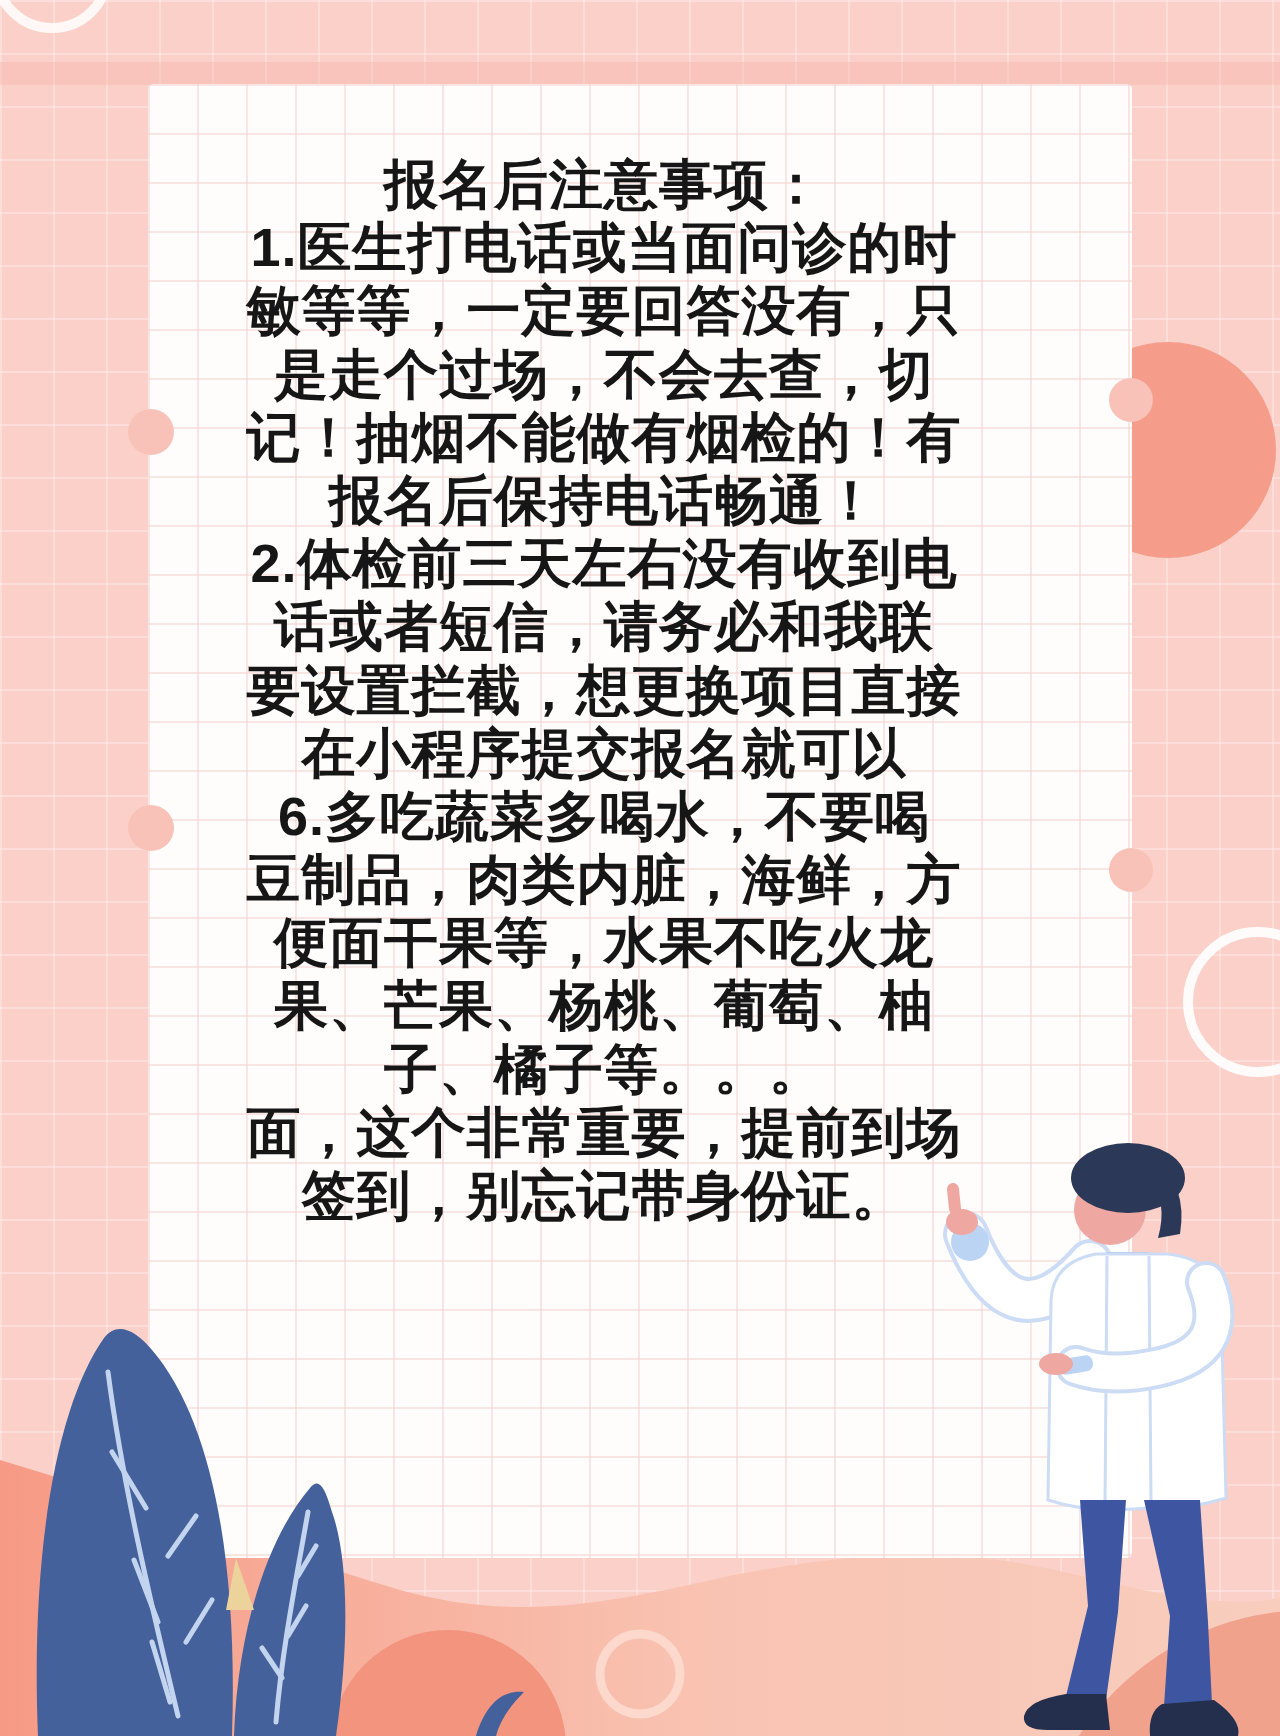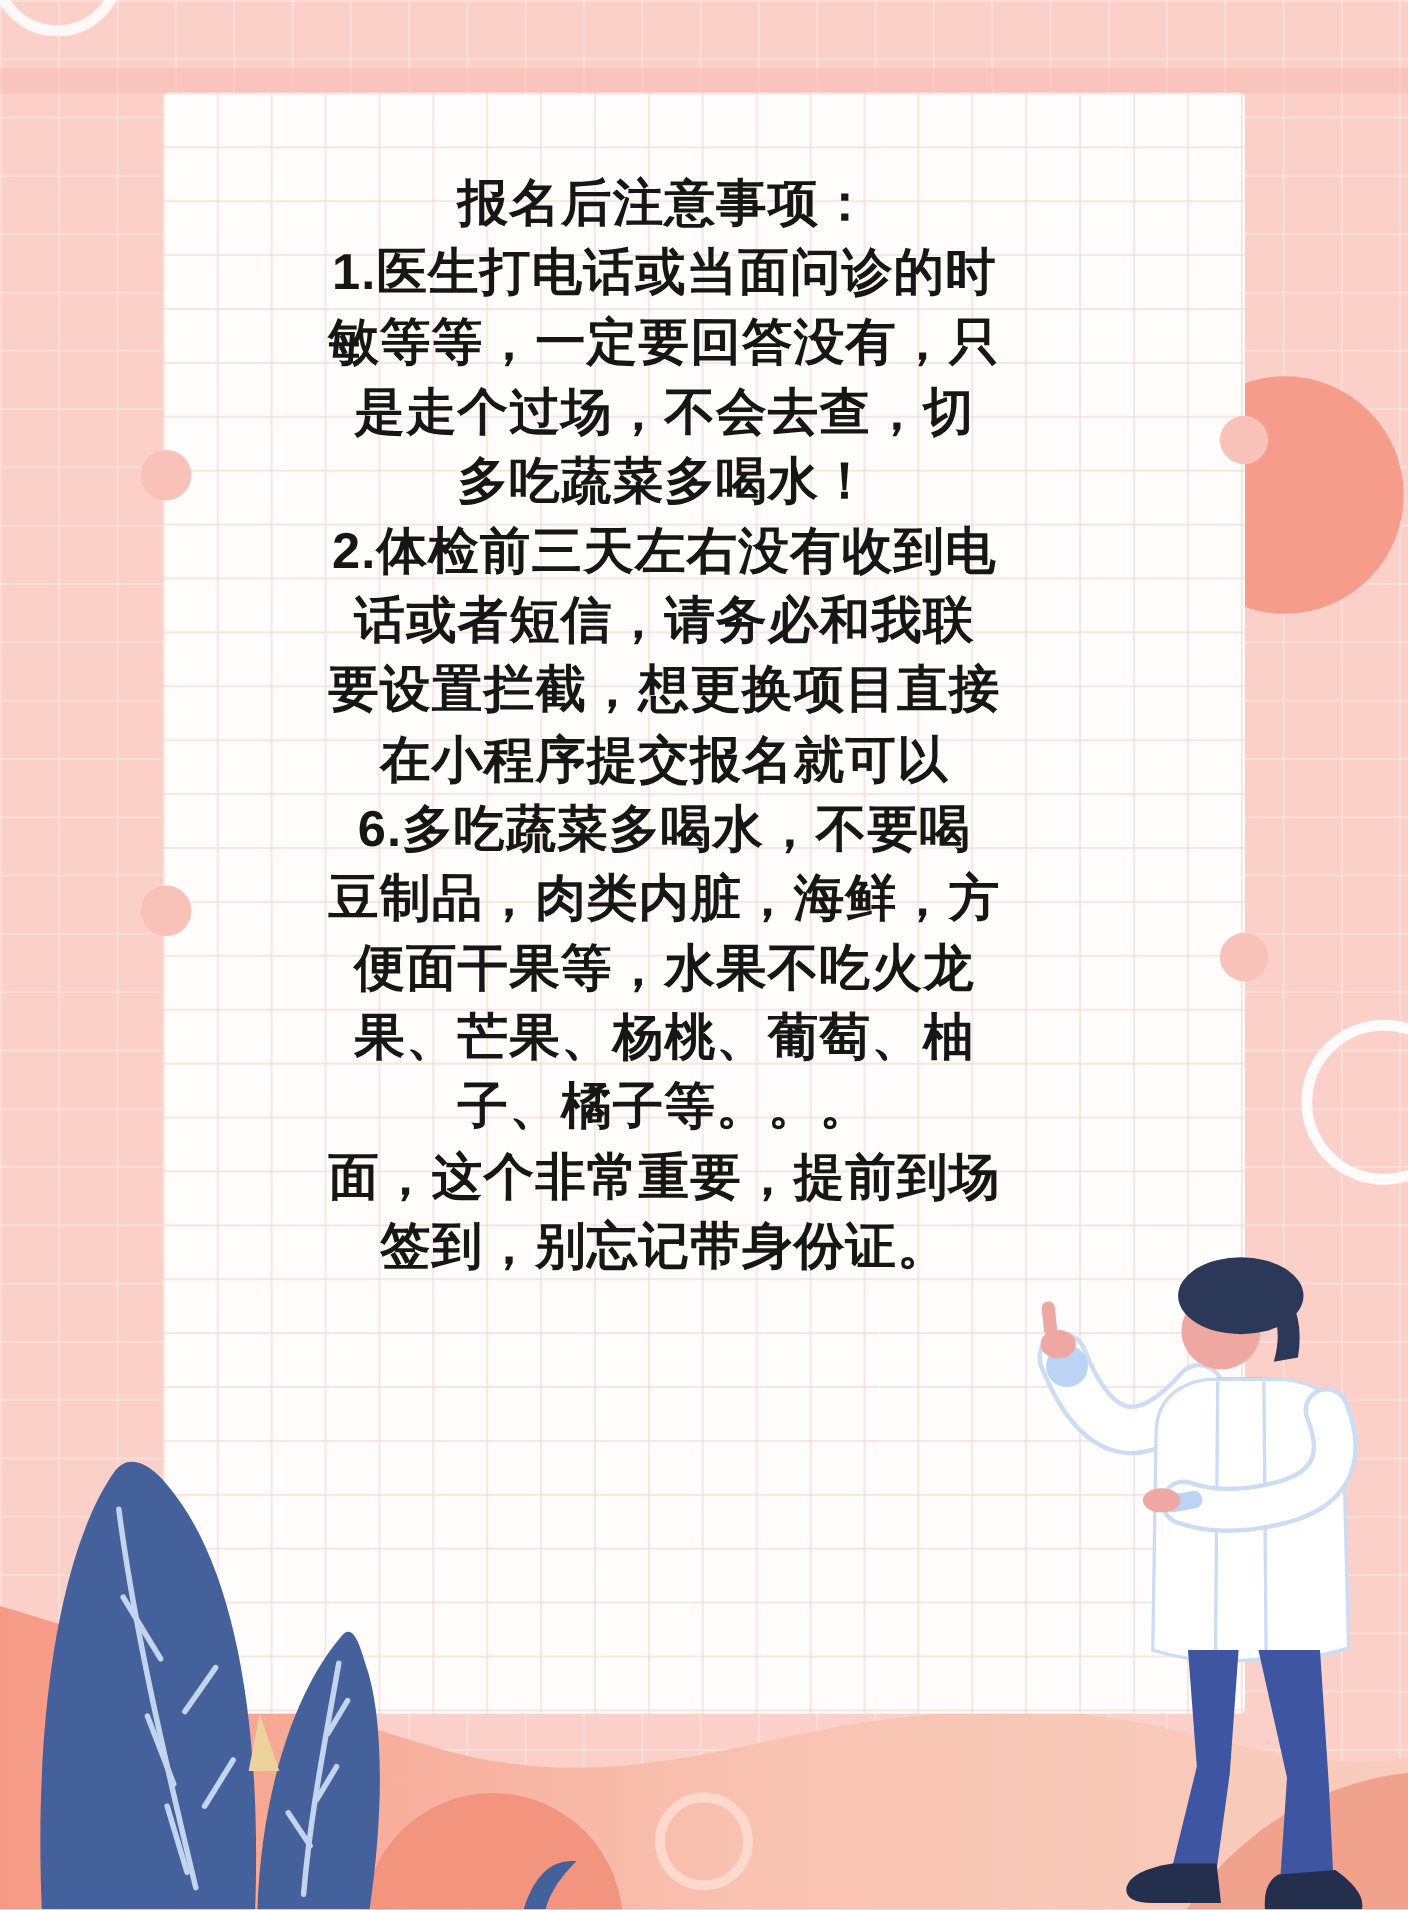--- a/index.html
+++ b/index.html
@@ -35,21 +35,21 @@
     background-color:var(--card-bg);
     background-image:
       linear-gradient(rgba(243,211,207,.55) 2px, transparent 2px),
       linear-gradient(90deg, rgba(243,211,207,.55) 2px, transparent 2px);
     background-size:49px 49px;
     border-radius:5px;
   }
   .notice{
     position:absolute;left:150px;top:153px;width:860px;z-index:4;
     text-align:center;color:var(--text);
-    font-size:46px;line-height:63.2px;font-weight:600;letter-spacing:1px;
+    font-size:54px;line-height:63.2px;font-weight:600;letter-spacing:1px;
     white-space:nowrap;
     padding-left:24px;
   }
   .notice .line{height:63.2px;}
 </style>
 </head>
 <body>
 
 <div class="bg-grid"></div>
 <div class="top-strip"></div>
@@ -80,21 +80,22 @@
   <circle cx="640" cy="1674" r="40" style="fill:none;stroke:var(--ring);stroke-width:9"></circle>
 </svg>
 
 <div class="card"></div>
 
 <div class="notice">
   <div class="line">报名后注意事项：</div>
   <div class="line">1.医生打电话或当面问诊的时</div>
   <div class="line">敏等等，一定要回答没有，只</div>
   <div class="line">是走个过场，不会去查，切</div>
-  <div class="line">多吃蔬菜多喝水！</div>
+  <div class="line">记！抽烟不能做有烟检的！有</div>
+  <div class="line">报名后保持电话畅通！</div>
   <div class="line">2.体检前三天左右没有收到电</div>
   <div class="line">话或者短信，请务必和我联</div>
   <div class="line">要设置拦截，想更换项目直接</div>
   <div class="line">在小程序提交报名就可以</div>
   <div class="line">6.多吃蔬菜多喝水，不要喝</div>
   <div class="line">豆制品，肉类内脏，海鲜，方</div>
   <div class="line">便面干果等，水果不吃火龙</div>
   <div class="line">果、芒果、杨桃、葡萄、柚</div>
   <div class="line">子、橘子等。。。</div>
   <div class="line">面，这个非常重要，提前到场</div>

